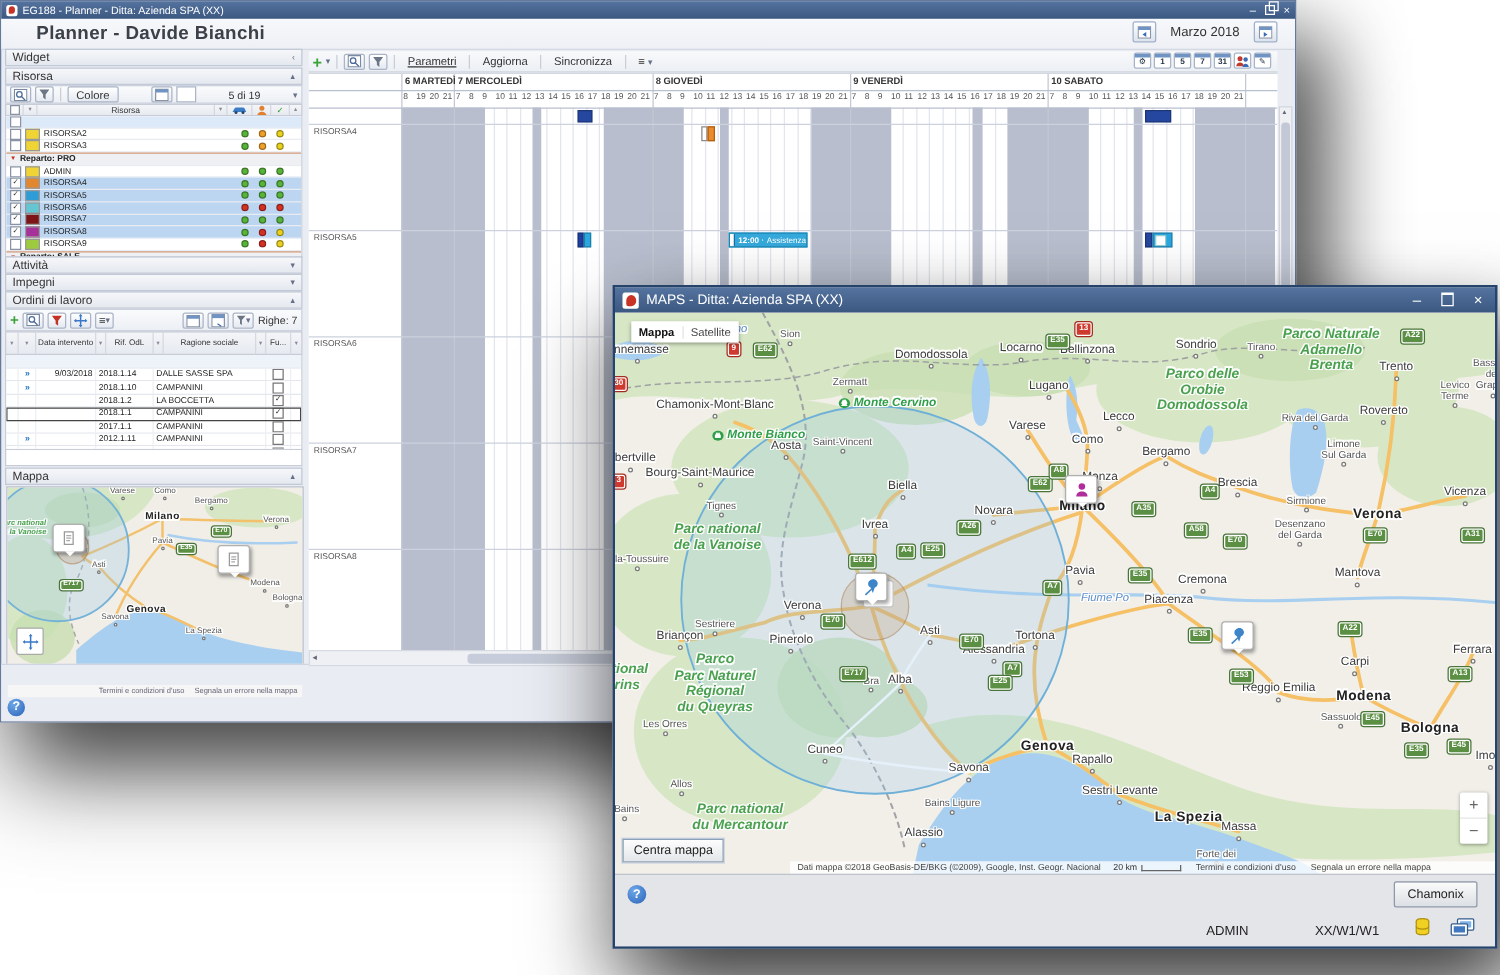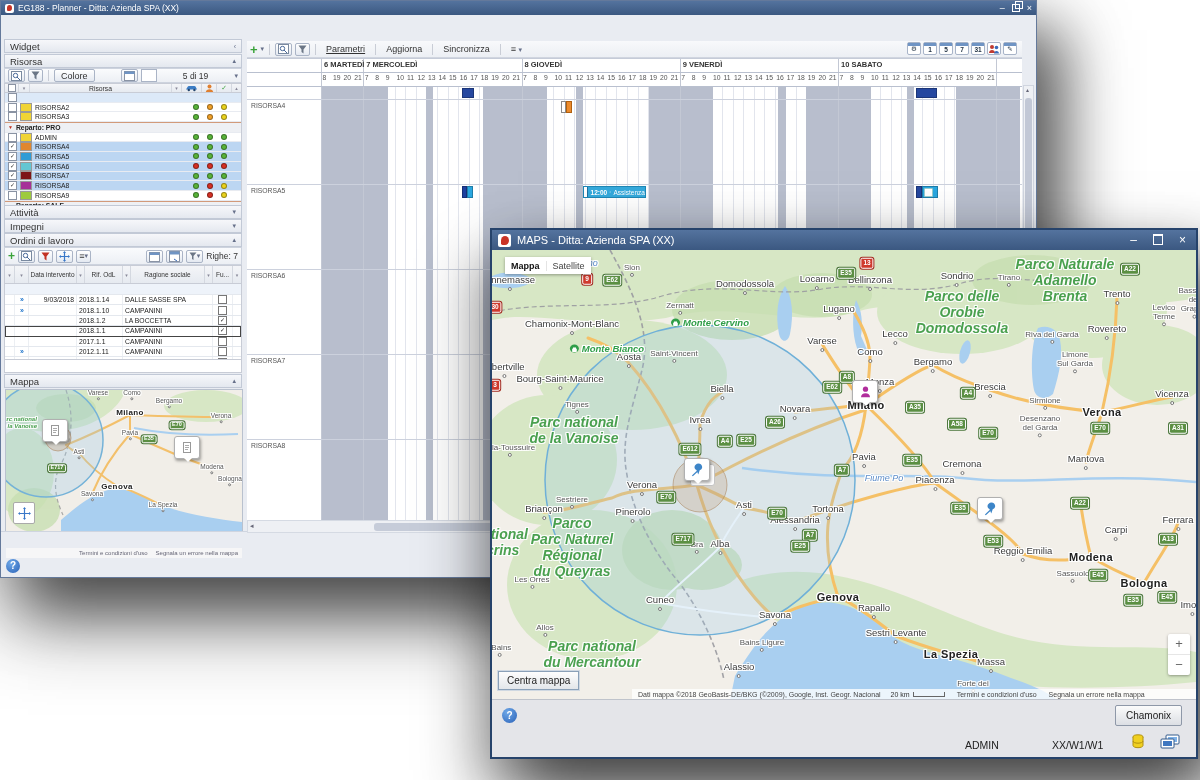--- a/index.html
+++ b/index.html
@@ -100,21 +100,21 @@
   .helpc{position:absolute;width:14px;height:14px;border-radius:50%;background:radial-gradient(circle at 35% 30%,#6ea8e8,#2a62b8);
     color:#fff;font-size:10px;font-weight:bold;text-align:center;line-height:14px;z-index:5;}
   
   .maparea{position:absolute;left:0px;top:20px;width:704px;height:450px;overflow:hidden;background:#f2efe9;}
   .geo{position:absolute;left:0;top:0;z-index:0;}
   .ml{position:absolute;transform:translate(-50%,-50%);white-space:pre-line;text-align:center;z-index:5;line-height:1.15;
     text-shadow:-1px 0 #fff,1px 0 #fff,0 -1px #fff,0 1px #fff,-1px -1px #fff,1px 1px #fff,1px -1px #fff,-1px 1px #fff;}
   .ml-c{font-size:9.5px;color:#3b3b3b;}
   .ml-C{font-size:11px;color:#222;font-weight:bold;letter-spacing:.4px;}
   .ml-s{font-size:8px;color:#555;}
-  .ml-p{font-size:14px;font-style:italic;color:#3f9b45;font-weight:bold;opacity:.92;}
+  .ml-p{font-size:11px;font-style:italic;color:#3f9b45;font-weight:bold;opacity:.92;}
   .ml-w{font-size:9px;font-style:italic;color:#5d8dc9;}
   .ml-m{font-size:9.5px;font-style:italic;color:#2f9e48;font-weight:bold;}
   .ml-m::before{content:"▲";font-size:5px;color:#fff;background:#2f9e48;border-radius:50%;padding:1px 2px;margin-right:3px;font-style:normal;vertical-align:1px;}
   .ml-c::after,.ml-s::after{content:"";display:block;width:4px;height:4px;margin:1px auto 0;border:1px solid #777;background:#fff;border-radius:50%;box-sizing:border-box;}.mm .ml-C{font-size:8px}.mm .ml-s{font-size:6.5px}.mm .ml-p{font-size:6px}
   .mm .ml-c::after,.mm .ml-s::after{width:3px;height:3px;}
   .bdg{position:absolute;transform:translate(-50%,-50%);font-size:6.5px;font-weight:bold;color:#fff;padding:1px 2px;border-radius:2px;z-index:6;line-height:1;}
   .bdg-g{background:#5b8f43;border:1px solid #fff;box-shadow:0 0 0 1px #49753a;}
   .bdg-r{background:#cf3a2e;border:1px solid #fff;box-shadow:0 0 0 1px #a32c22;}
   .mm .bdg{font-size:5.5px;padding:0 1.5px;}
   .mk{position:absolute;transform:translate(-50%,-100%);z-index:8;}
@@ -154,20 +154,40 @@
     <header class="tbar">
       <span class="logo"></span>
       <span class="ttl">EG188 - Planner - Ditta: Azienda SPA (XX)</span>
       <span class="wbtns">
         <span class="wb">–</span>
         <span class="wb"><i class="ic-restore"></i></span>
         <span class="wb">×</span>
       </span>
     </header>
 
+    <div class="phead">
+      <h1>Planner - Davide Bianchi</h1>
+      <div class="mnav">
+        <span class="navbtn">
+          <svg width="11" height="11">
+              <rect x="0.5" y="1.5" width="10" height="9" fill="#fff" stroke="#8a94a5"></rect>
+              <rect x="0.5" y="1.5" width="10" height="2.5" fill="#6f94c4"></rect>
+              <path d="M7 5.5L4 7.5l3 2z" fill="#3a6ab8"></path>
+            </svg>
+        </span>
+        <span class="mlabel">Marzo 2018</span>
+        <span class="navbtn">
+          <svg width="11" height="11">
+              <rect x="0.5" y="1.5" width="10" height="9" fill="#fff" stroke="#8a94a5"></rect>
+              <rect x="0.5" y="1.5" width="10" height="2.5" fill="#6f94c4"></rect>
+              <path d="M4 5.5l3 2-3 2z" fill="#3a6ab8"></path>
+            </svg>
+        </span>
+      </div>
+    </div>
 
     <aside class="sidebar">
       <div class="panel-h" style="top:0;">
         <span>Widget</span>
         <span class="chev">‹</span>
       </div>
       <div class="panel-h" style="top:15px;">
         <span>Risorsa</span>
         <span class="chev">▴</span>
       </div>
@@ -1002,21 +1022,21 @@
           <div class="ml ml-c" style="left: 283px; top: 368px;">Savona</div>
           <div class="ml ml-s" style="left: 270px; top: 395px;">Bains Ligure</div>
           <div class="ml ml-c" style="left: 247px; top: 420px;">Alassio</div>
           <div class="ml ml-C" style="left: 346px; top: 347px;">Genova</div>
           <div class="ml ml-c" style="left: 382px; top: 361px;">Rapallo</div>
           <div class="ml ml-c" style="left: 404px; top: 386px;">Sestri Levante</div>
           <div class="ml ml-C" style="left: 459px; top: 404px;">La Spezia</div>
           <div class="ml ml-c" style="left: 499px; top: 415px;">Massa</div>
           <div class="ml ml-s" style="left: 481px; top: 436px;">Forte dei</div>
           <div class="ml ml-c" style="left: 531px; top: 304px;">Reggio Emilia</div>
-          <div class="ml ml-c" style="left: 592px; top: 283px; margin-left: 32px;">Carpi</div>
+          <div class="ml ml-c" style="left: 592px; top: 283px;">Carpi</div>
           <div class="ml ml-C" style="left: 599px; top: 307px;">Modena</div>
           <div class="ml ml-s" style="left: 581px; top: 326px;">Sassuolo</div>
           <div class="ml ml-C" style="left: 652px; top: 333px;">Bologna</div>
           <div class="ml ml-c" style="left: 686px; top: 273px;">Ferrara</div>
           <div class="ml ml-c" style="left: 700px; top: 358px;">Imola</div>
         </div>
       <div id="map-badges">
           <div class="bdg bdg-g" style="left: 120px; top: 30px;">E62</div>
           <div class="bdg bdg-r" style="left: 95px; top: 29px;">9</div>
           <div class="bdg bdg-r" style="left: 375px; top: 13px;">13</div>

